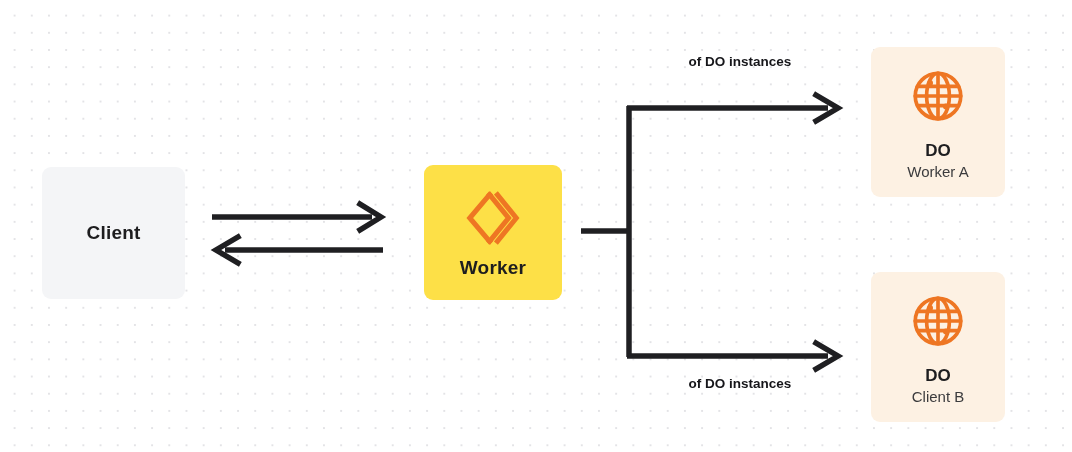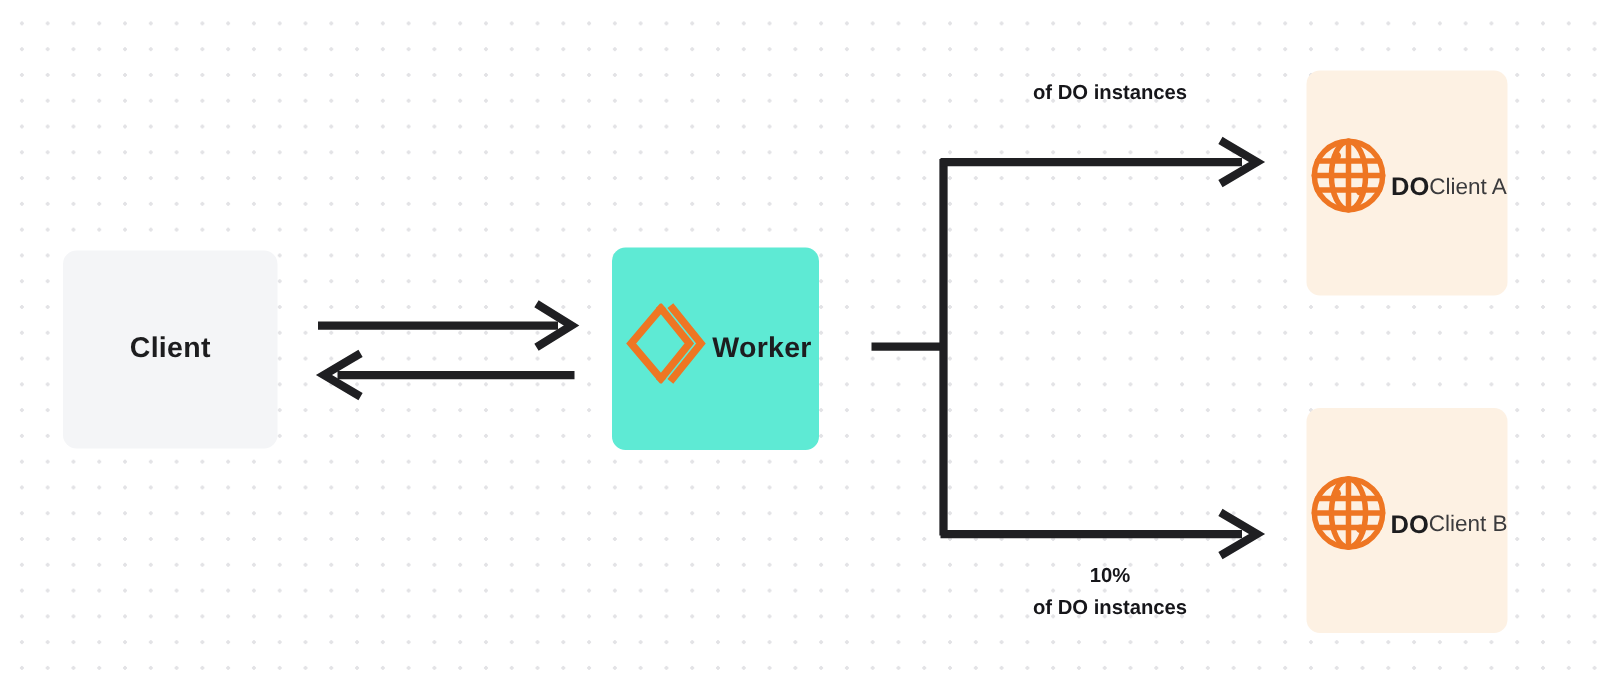--- a/index.html
+++ b/index.html
@@ -24,21 +24,21 @@
     position: absolute;
     inset: 0;
     width: 1072px;
     height: 452px;
   }
 
   
   .node {
     position: absolute;
     display: flex;
-    flex-direction: row;
+    flex-direction: column;
     align-items: center;
     justify-content: center;
     border-radius: 9px;
   }
 
   
   #client-node {
     left: 42px;
     top: 167px;
     width: 143px;
@@ -47,25 +47,25 @@
   }
   .client-label {
     font-size: 19px;
     font-weight: 700;
     color: #1d1d1f;
     letter-spacing: 0.2px;
   }
 
   
   #worker-node {
-    left: 408px;
+    left: 424px;
     top: 165px;
     width: 138px;
     height: 135px;
-    background: #5eead4;
+    background: #fde047;
   }
   #worker-node .node-icon {
     width: 62px;
     height: 62px;
     margin-bottom: 8px;
     display: block;
   }
   .worker-label {
     font-size: 19px;
     font-weight: 700;
@@ -182,21 +182,21 @@
         <ellipse cx="32" cy="32" rx="13" ry="26"></ellipse>
         <line x1="32" y1="6" x2="32" y2="58"></line>
         <line x1="8.5" y1="21" x2="55.5" y2="21"></line>
         <line x1="6" y1="32" x2="58" y2="32"></line>
         <line x1="8.5" y1="43" x2="55.5" y2="43"></line>
       </g>
       <circle cx="23" cy="17" r="3.3" fill="#ee7623"></circle>
       <circle cx="41" cy="44" r="3.3" fill="#ee7623"></circle>
     </svg>
     <span class="do-title">DO</span>
-    <span class="do-sub">Client A</span>
+    <span class="do-sub">Worker A</span>
   </div>
 
   <div class="node do-node" id="do-b-node">
     <svg class="node-icon" viewBox="0 0 64 64">
       <g fill="none" stroke="#ee7623" stroke-width="4.2" stroke-linecap="round" stroke-linejoin="round">
         <circle cx="32" cy="32" r="26"></circle>
         <ellipse cx="32" cy="32" rx="13" ry="26"></ellipse>
         <line x1="32" y1="6" x2="32" y2="58"></line>
         <line x1="8.5" y1="21" x2="55.5" y2="21"></line>
         <line x1="6" y1="32" x2="58" y2="32"></line>
@@ -207,17 +207,16 @@
     </svg>
     <span class="do-title">DO</span>
     <span class="do-sub">Client B</span>
   </div>
 
   <div class="edge-label" id="label-90">
     <div>of DO instances</div>
   </div>
 
   <div class="edge-label" id="label-10">
-    <div>10%</div>
     <div>of DO instances</div>
   </div>
 
 </div>
 
 </body></html>

